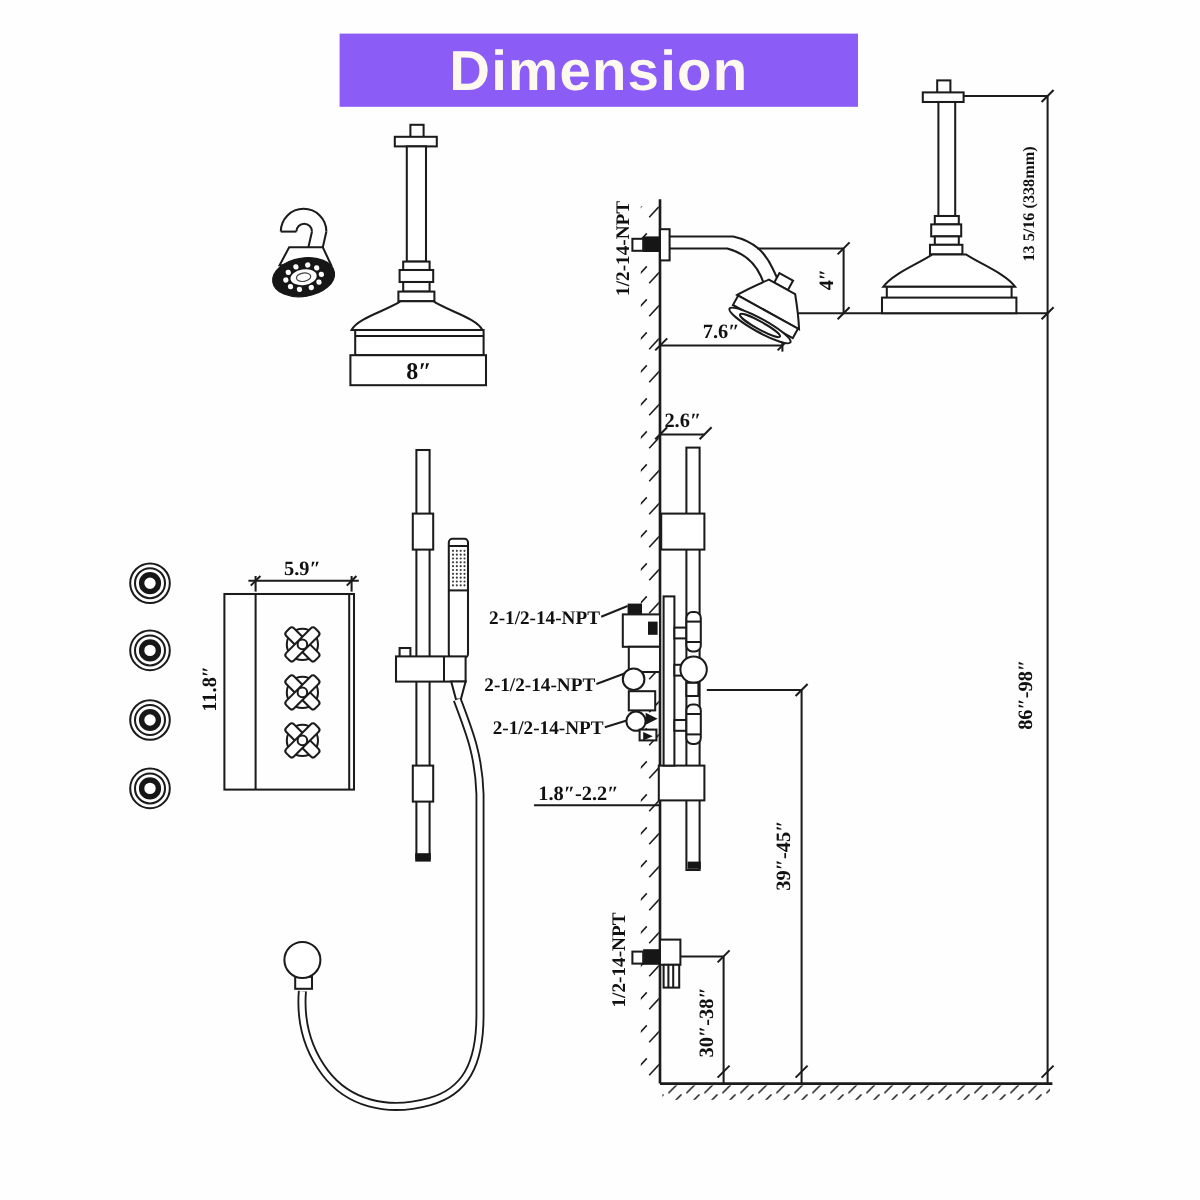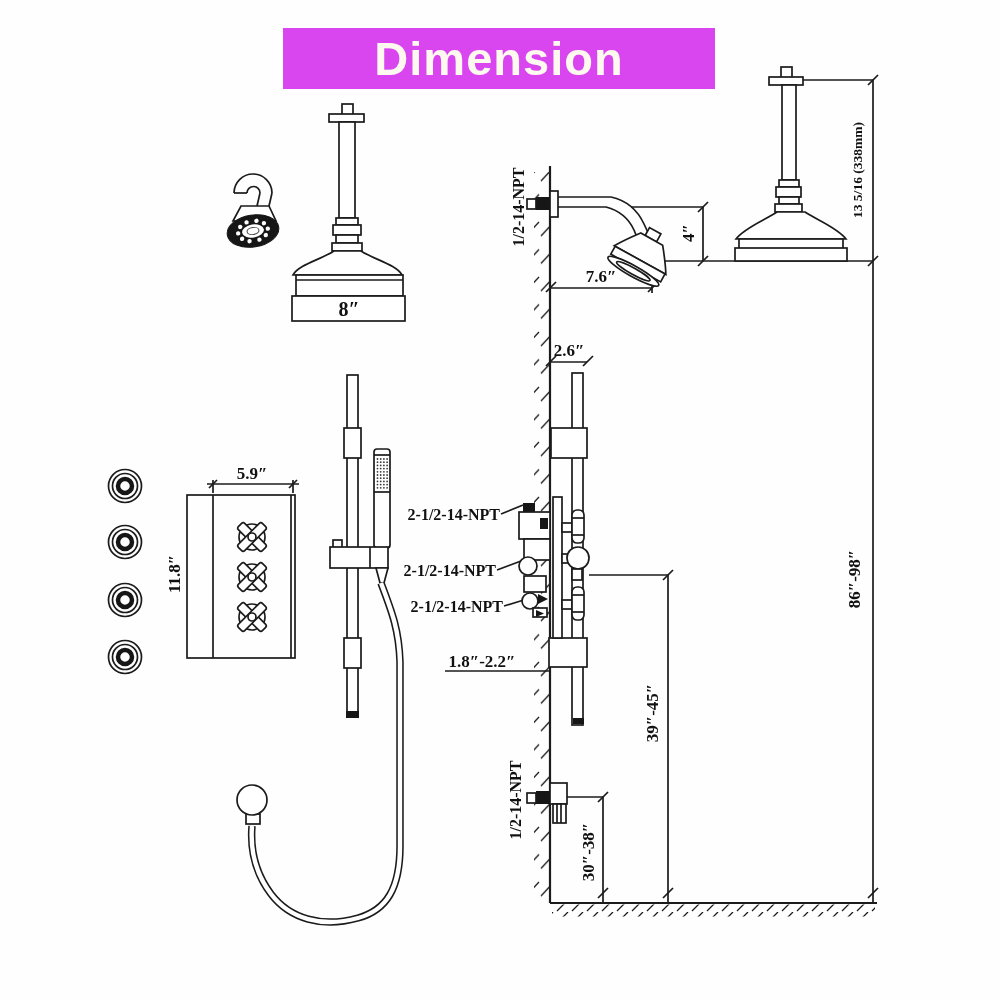--- a/index.html
+++ b/index.html
@@ -3,21 +3,21 @@
 <meta charset="utf-8">
 <style>
   html,body{margin:0;padding:0;}
   body{
     width:1000px;height:1000px;position:relative;
     background:#fefefe;overflow:hidden;
     font-family:"Liberation Sans",sans-serif;
   }
   .banner{
     position:absolute;left:283px;top:28px;width:432px;height:61px;
-    background:#d946ef;color:#fdf9ef;
+    background:#8b5cf6;color:#fdf9ef;
     display:flex;align-items:center;justify-content:center;
     font-size:47px;font-weight:bold;letter-spacing:1px;
   }
   svg{position:absolute;left:0;top:0;}
   .ln{stroke:#1b1b1b;stroke-width:1.7;fill:none;}
   .lnw{stroke:#1b1b1b;stroke-width:1.7;fill:#ffffff;}
   .thk{stroke:#1b1b1b;stroke-width:2.2;fill:none;}
   .fill{fill:#161616;stroke:none;}
   .lbl{font:bold 16px "Liberation Serif",serif;fill:#111;}
   .lbl17{font:bold 17px "Liberation Serif",serif;fill:#111;}

